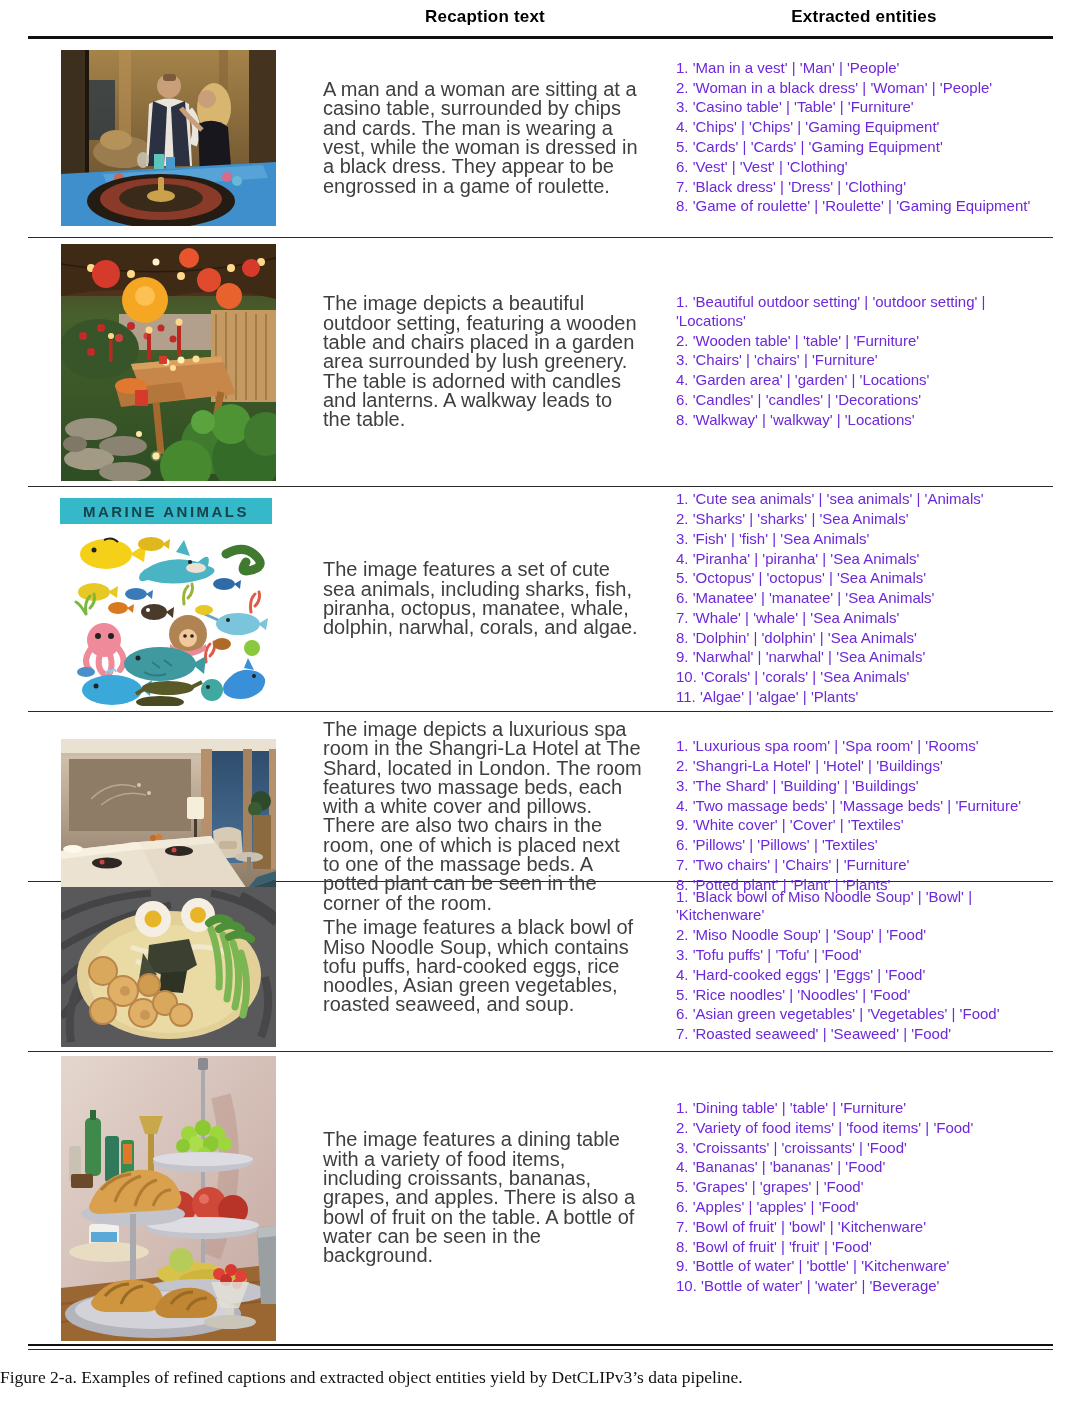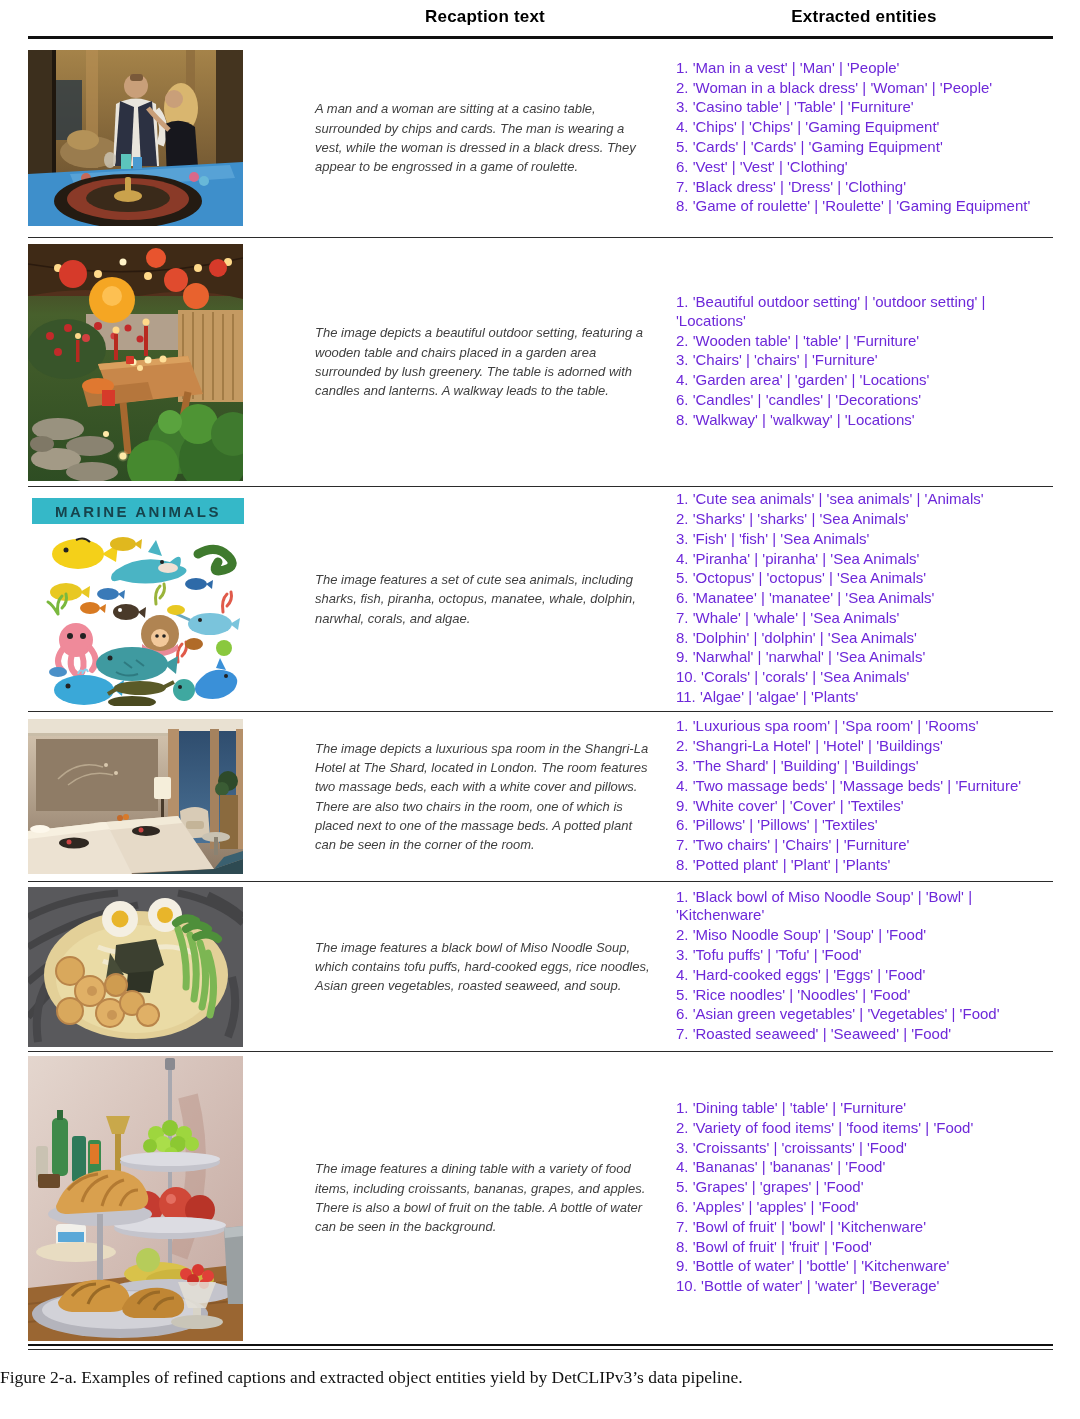--- a/index.html
+++ b/index.html
@@ -24,25 +24,25 @@
   .rule-thick{height:0;border-top:3px solid #101010;}
   .rule-thin{height:0;border-top:1.6px solid #2b2b2b;}
   .rule-bottom-a{height:0;border-top:2.6px solid #101010;}
   .rule-bottom-b{height:0;border-top:1.2px solid #2b2b2b;margin-top:3px;}
   
   .trow{
     display:grid;
     grid-template-columns:248px 400px 1fr;
     align-items:center;
   }
-  .img-cell{display:flex;align-items:center;justify-content:flex-start;}
+  .img-cell{display:flex;align-items:center;justify-content:flex-end;}
   .photo{display:block;background:#eee;}
   .caption-cell{padding:0 26px 0 39px;}
   .caption-cell p{
-    margin:0;font-size:13px;line-height:19.3px;color:#3f3f3f;font-style:italic;
+    margin:8px;font-size:20px;line-height:19.3px;color:#3f3f3f;
   }
   .entities-cell{padding:0 0 0 0;}
   .entity-item{
     font-size:15px;line-height:18.3px;color:#6d28d9;
     margin:0 0 1.5px 0;white-space:pre-wrap;
   }
   
   .fig-caption{
     position:absolute;left:0;right:0;top:1367px;
     font-family:"Liberation Serif","DejaVu Serif",serif;

